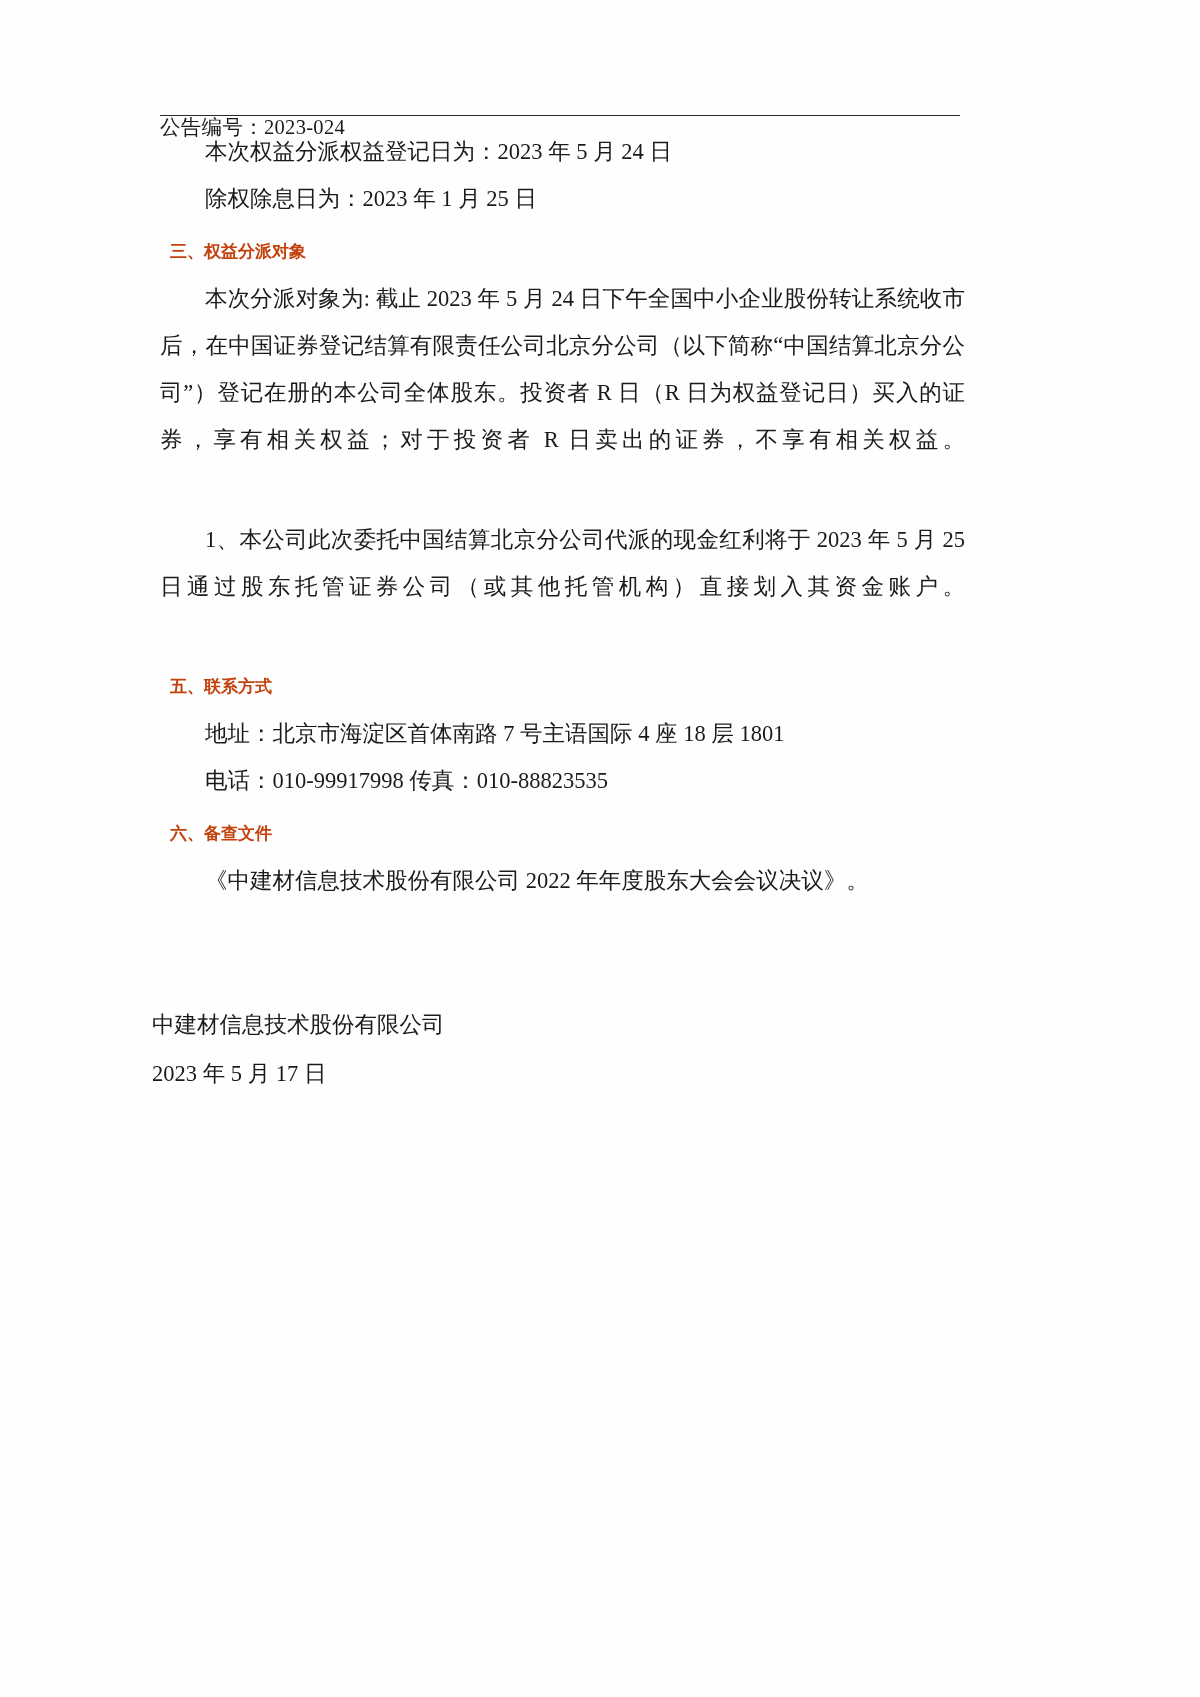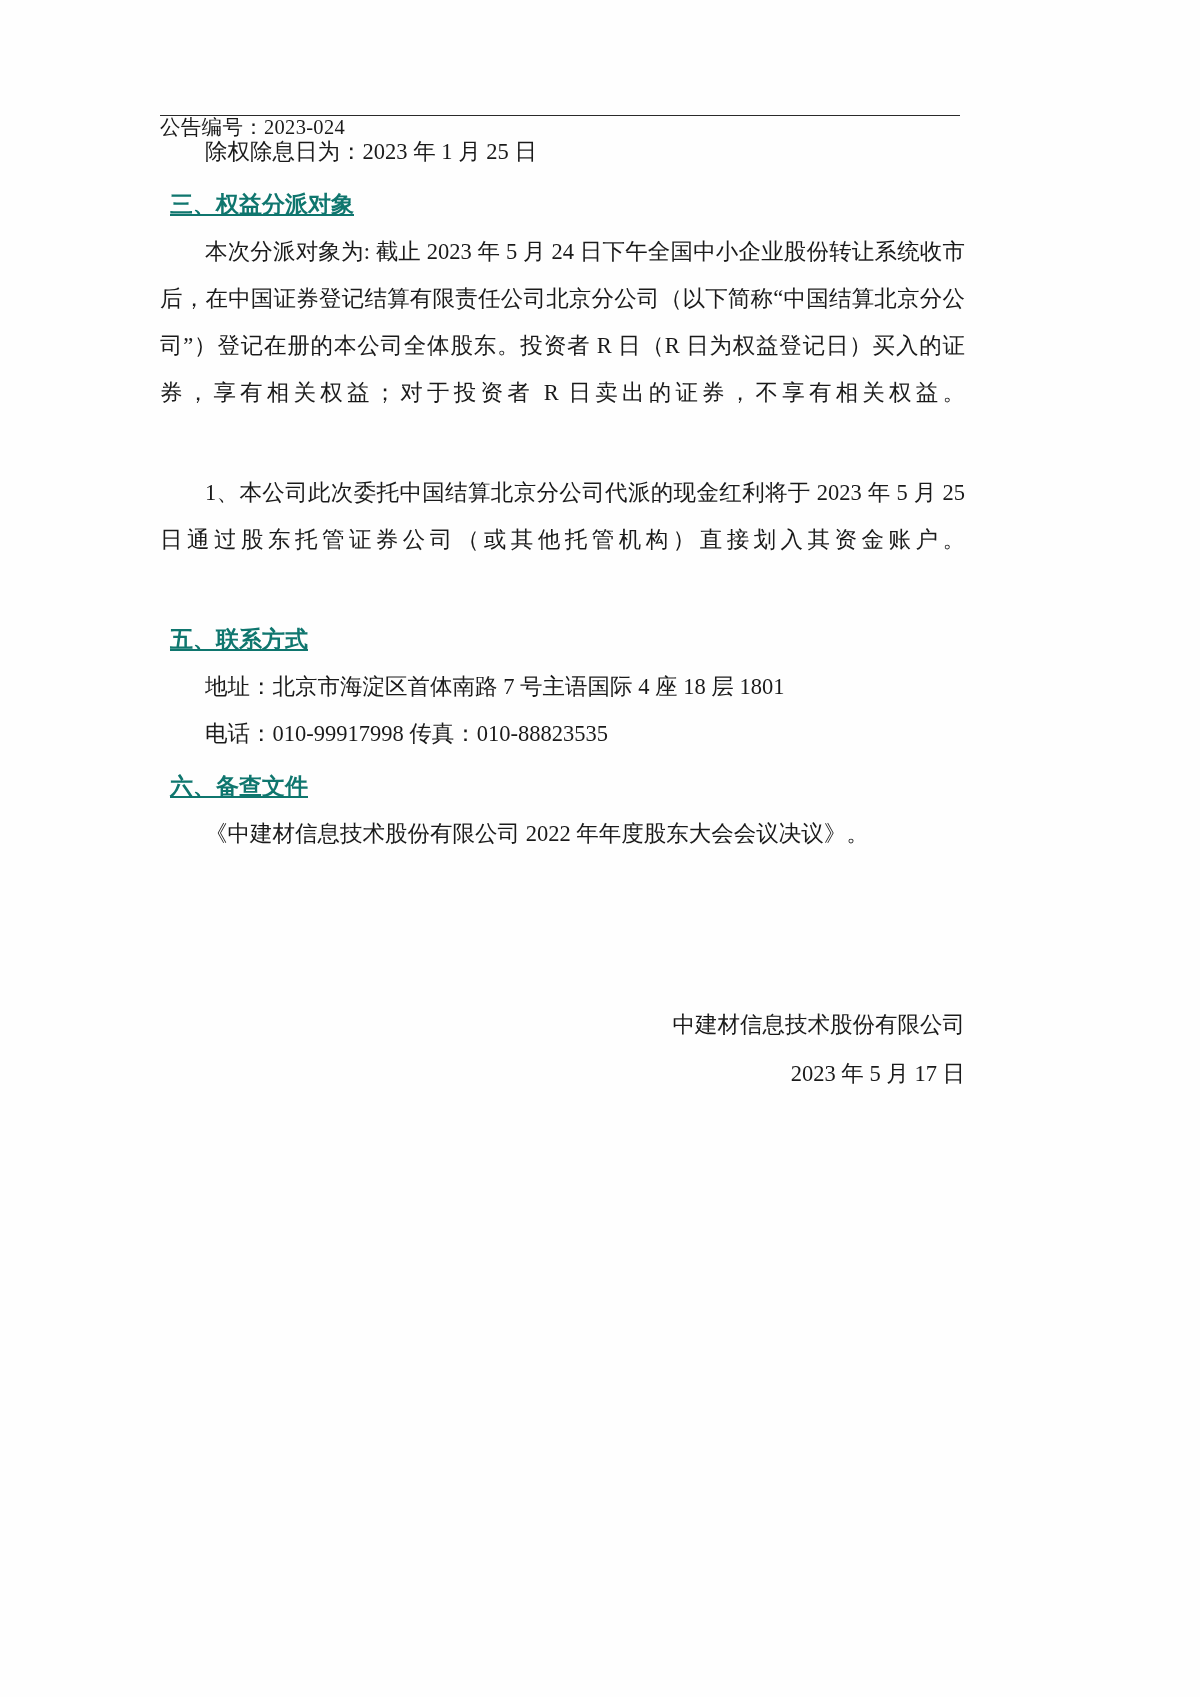--- a/index.html
+++ b/index.html
@@ -55,37 +55,36 @@
     margin: 0;
     color: #1a1a1a;
   }
   .indent1 {
     text-indent: 45px;
   }
   .indent-sub {
     padding-left: 45px;
   }
   .heading {
-    font-size: 23px;
+    font-size: 17px;
     line-height: 47px;
     font-weight: bold;
     margin: 0;
     padding-left: 10px;
-    color: #0f766e;
-    text-decoration: underline;
+    color: #c2410c;
   }
   .block-gap {
     height: 6px;
   }
   .sign-block {
     position: absolute;
     top: 1000px;
-    left: 160px;
+    left: 152px;
     width: 805px;
-    text-align: right;
+    text-align: left;
     font-size: 22.5px;
     line-height: 49px;
     color: #1a1a1a;
   }
   .justify-full {
     text-align: justify;
     text-justify: inter-ideograph;
     font-family: Liberation Serif, serif;
   }
   .justify-full::after {
@@ -97,20 +96,21 @@
 </head>
 <body>
 
 <div class="page">
 
   <div class="header-row">公告编号：2023-024</div>
   <div class="header-rule"></div>
 
   <div class="content">
 
+    <p class="para indent1">本次权益分派权益登记日为：2023 年 5 月 24 日</p>
     <p class="para indent1">除权除息日为：2023 年 1 月 25 日</p>
 
     <div class="block-gap"></div>
     <p class="heading">三、权益分派对象</p>
     <p class="para indent1 justify-full">本次分派对象为: 截止 2023 年 5 月 24 日下午全国中小企业股份转让系统收市后，在中国证券登记结算有限责任公司北京分公司（以下简称“中国结算北京分公司”）登记在册的本公司全体股东。投资者 R 日（R 日为权益登记日）买入的证券，享有相关权益；对于投资者 R 日卖出的证券，不享有相关权益。</p>
 
     <div class="block-gap"></div>
     <p class="para indent1 justify-full">1、本公司此次委托中国结算北京分公司代派的现金红利将于 2023 年 5 月 25 日通过股东托管证券公司（或其他托管机构）直接划入其资金账户。</p>
 
     <div class="block-gap"></div>

